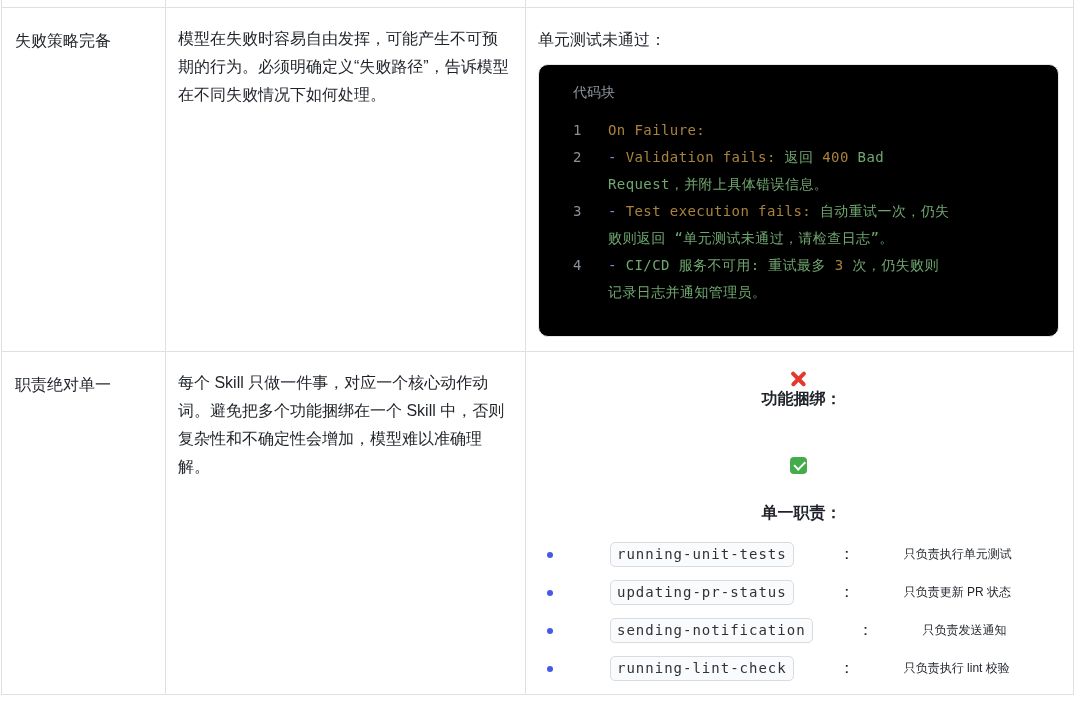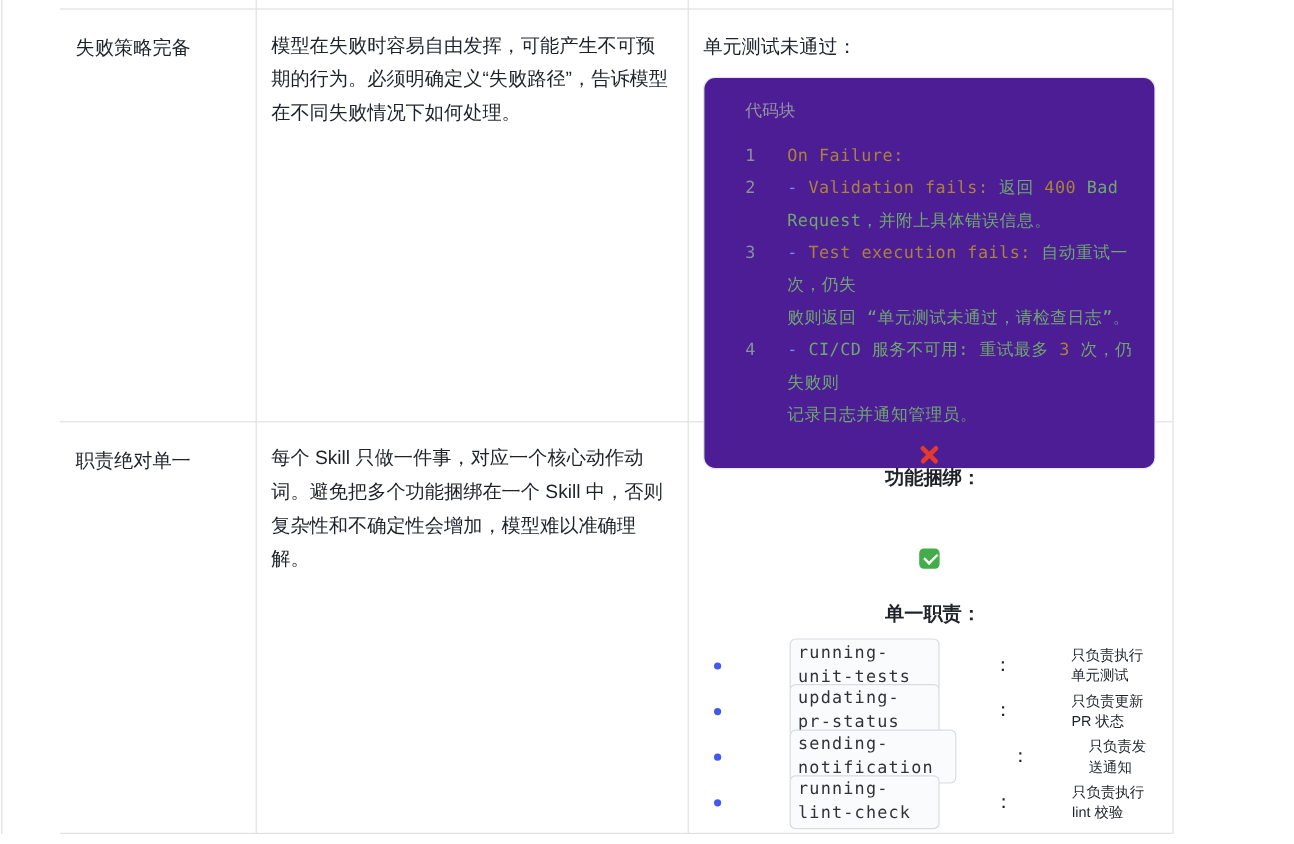--- a/index.html
+++ b/index.html
@@ -3,39 +3,38 @@
 <meta charset="utf-8">
 <style>
   * { box-sizing: border-box; margin: 0; padding: 0; }
   html,body { background:#ffffff; }
   body {
     width:1078px; height:703px; position:relative; overflow:hidden;
     font-family:"Liberation Sans","DejaVu Sans",sans-serif;
     color:var(--text,#1f2329);
   }
   .tbl {
-    position:absolute; left:1px; top:0; width:977px;
+    position:absolute; left:1px; top:0; width:1073px;
     border-left:1px solid var(--border,#dee0e3);
     border-right:1px solid var(--border,#dee0e3);
     background:#fff;
-    padding-left:48px;
   }
   .row { display:grid; grid-template-columns:164px 360px 1fr; }
   .row .cell { border-right:1px solid var(--border,#dee0e3); border-bottom:1px solid var(--border,#dee0e3); }
   .row .cell:last-child { border-right:none; }
   .row.stub .cell { height:8px; }
   .row.r1 .cell { height:344px; }
   .row.r2 .cell { height:343px; }
   .cell.c1 { padding:20px 10px 0 13px; font-size:16px; line-height:26px; }
   .cell.c2 { padding:17px 15px 0 12px; font-size:16px; line-height:28px; }
   .cell.c3 { padding:18px 14px 0 12px; font-size:16px; }
   .ex-heading { font-size:16px; line-height:28px; }
   
   .code-block {
-    margin-top:10px; background:#4c1d95; border:1px solid #e6e8eb;
+    margin-top:10px; background:#000000; border:1px solid #e6e8eb;
     border-radius:10px; padding:17px 18px 30px 34px;
   }
   .code-label { font-size:14px; line-height:20px; color:#8f959e; margin-bottom:15px; }
   .cl { display:flex; font-family:"DejaVu Sans Mono","Liberation Mono",monospace; font-size:14px; line-height:27px; letter-spacing:0.4px; }
   .cl .no { flex:0 0 35px; color:var(--gutter,#8a9099); }
   .cl .ct { white-space:pre-wrap; }
   .seg-key { color:var(--code-key,#a9823c); }
   .seg-str { color:var(--code-str,#6fa76f); }
   .seg-num { color:var(--code-num,#a9823c); }
   .seg-dash { color:var(--code-dash,#7a85f0); }

